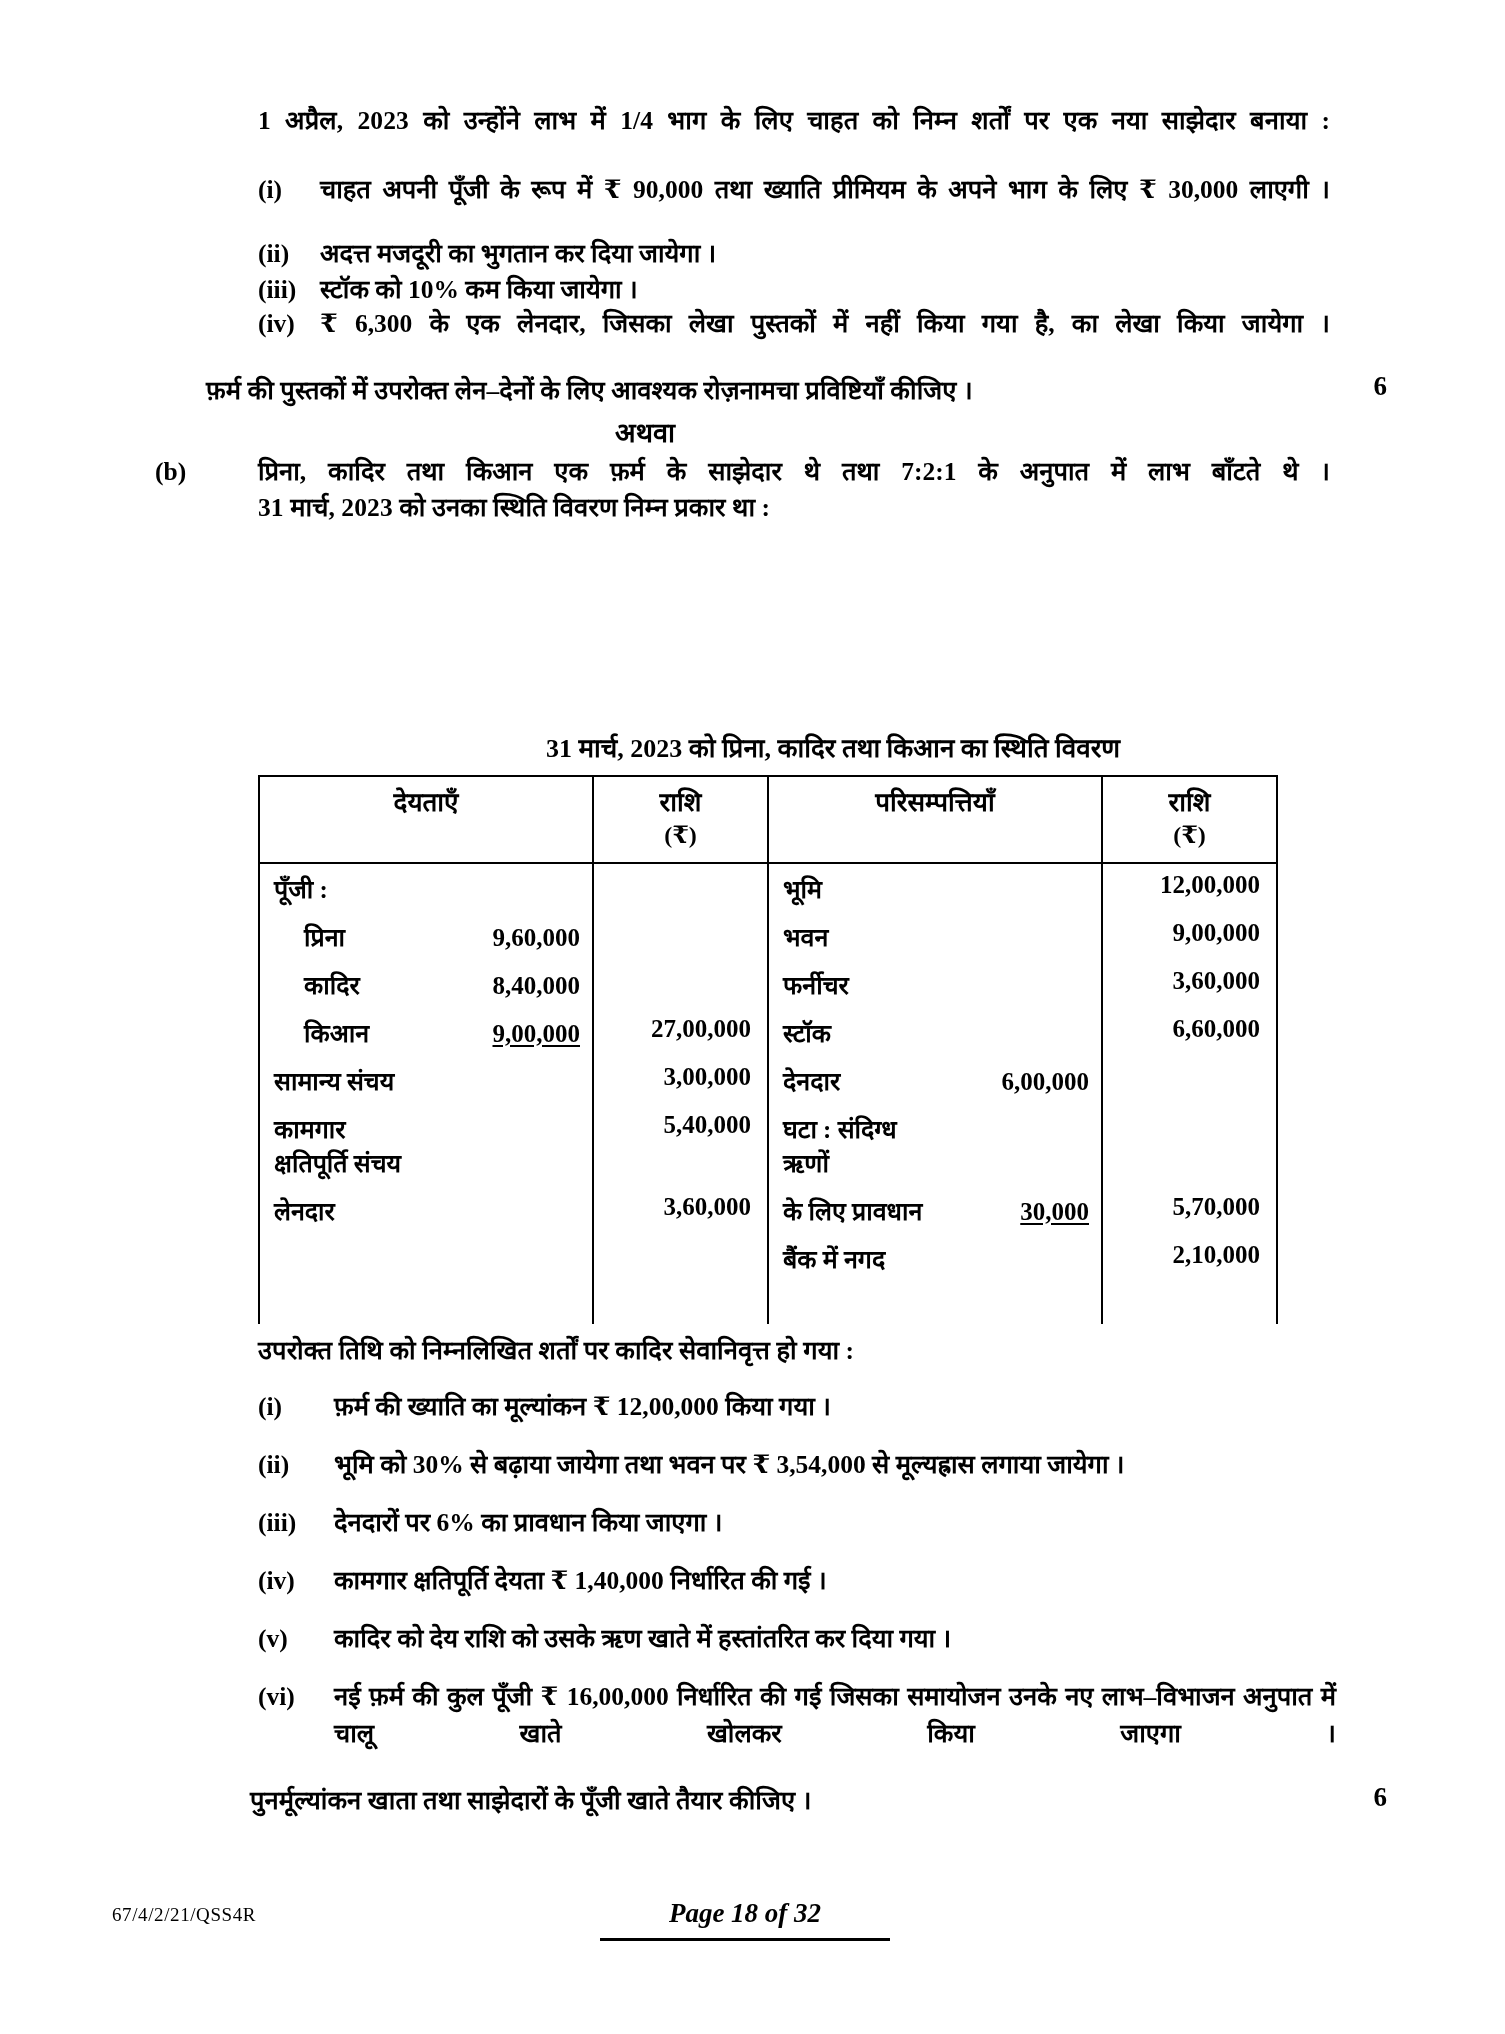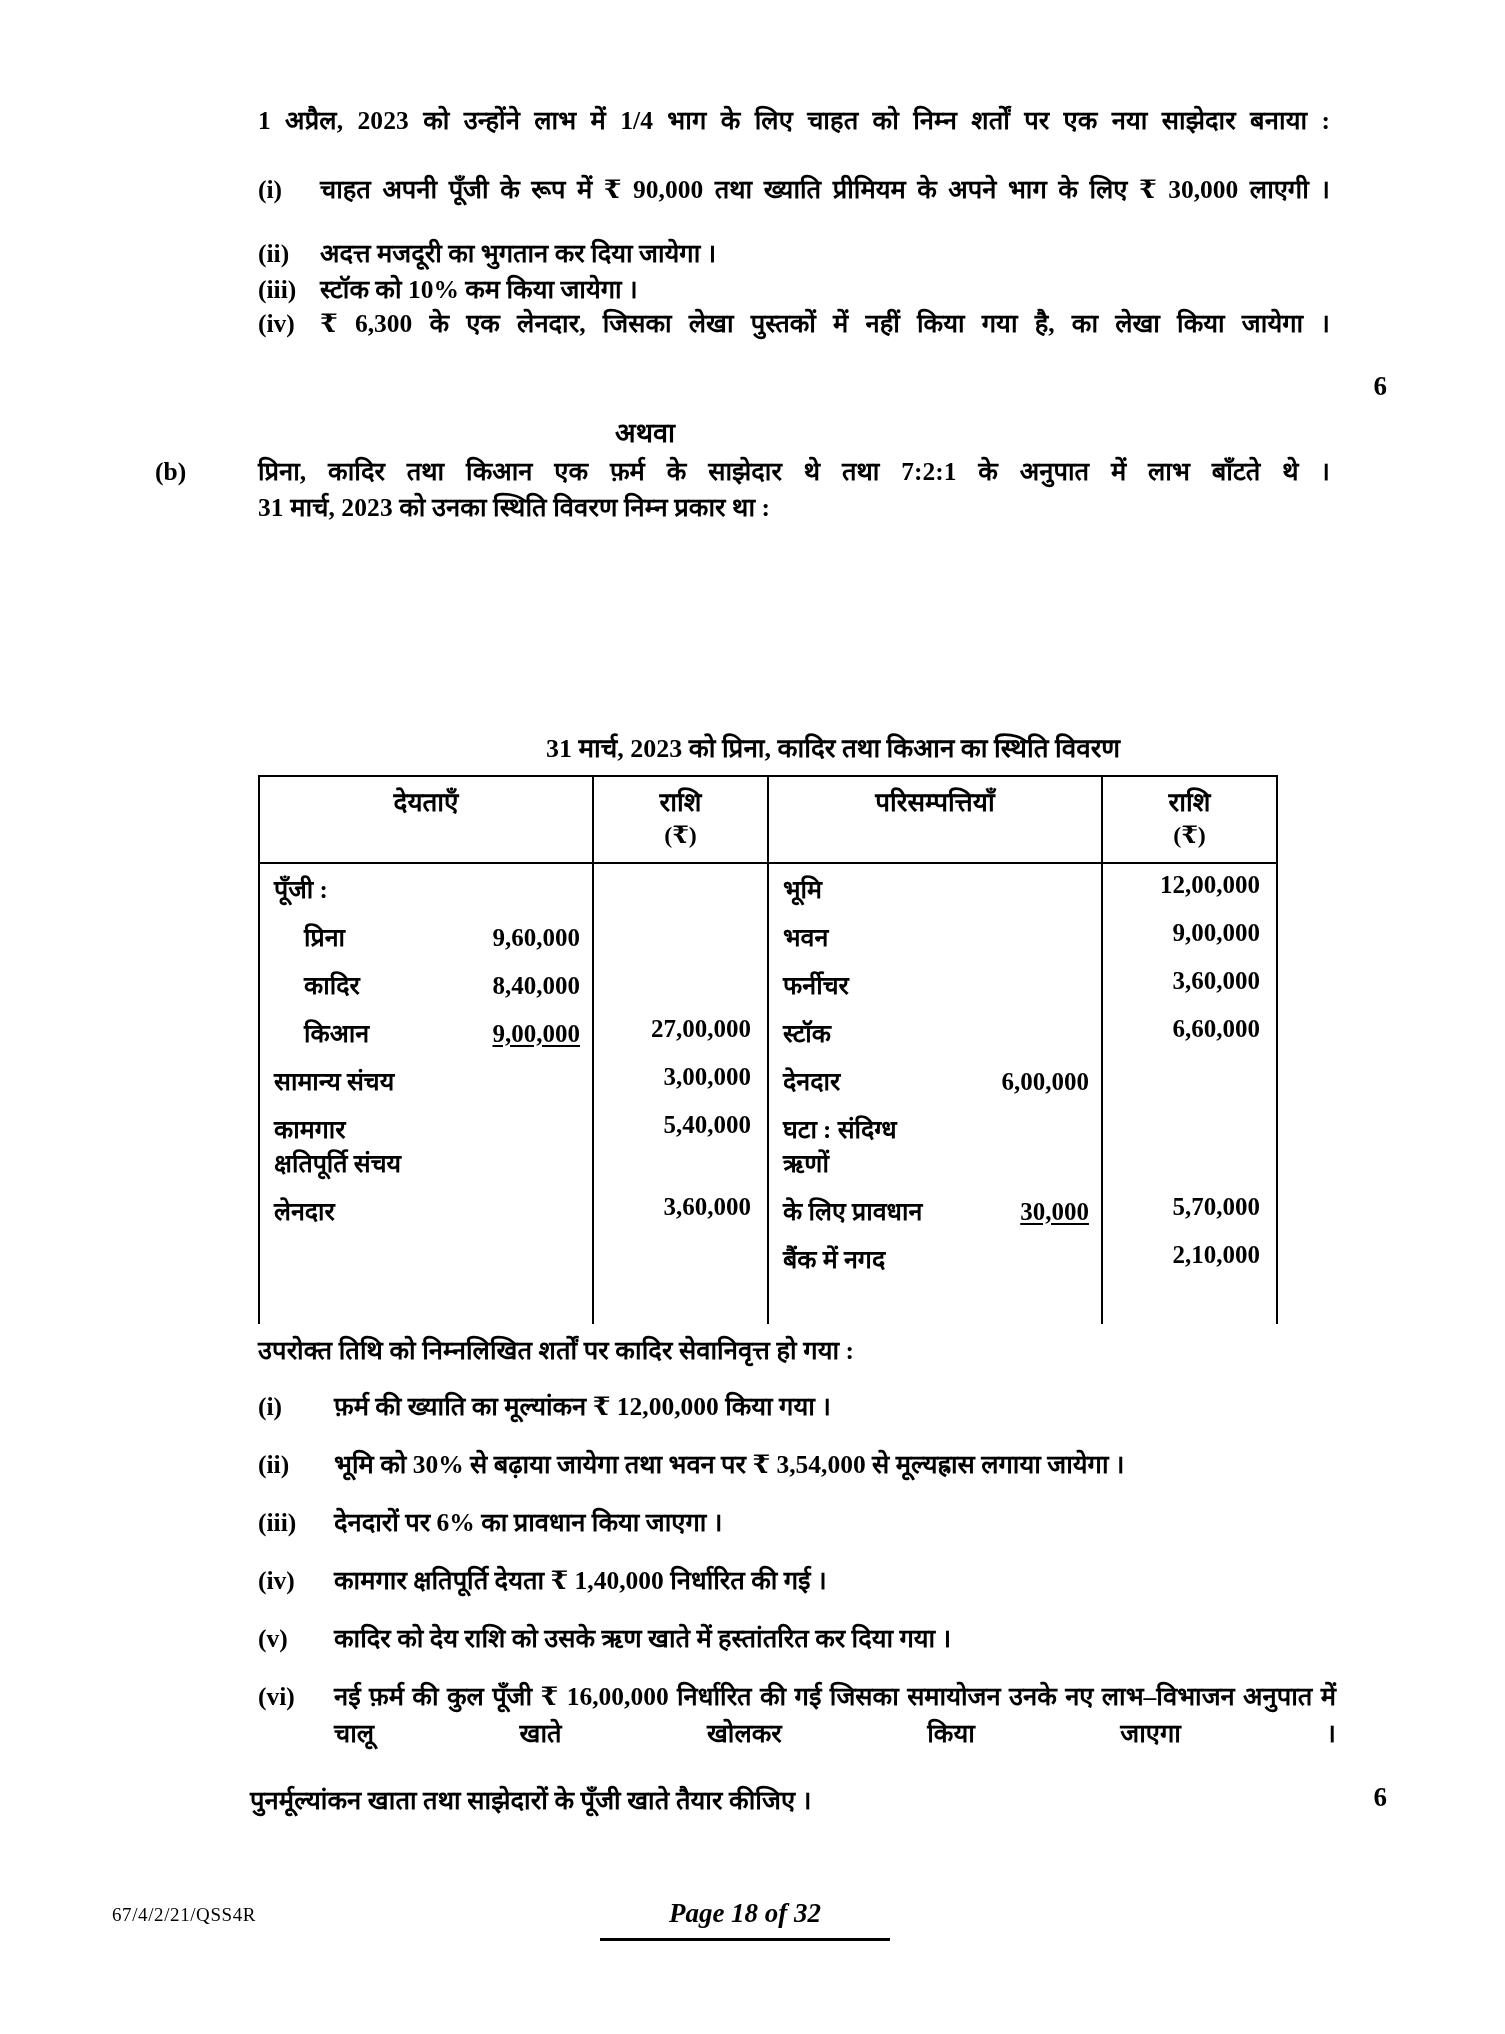--- a/index.html
+++ b/index.html
@@ -181,20 +181,21 @@
   <div class="lrow" style="left:258px; top:272px; width:1072px;">
     <span class="lbl" style="width:62px;">(iii)</span>
     <span class="txt">स्टॉक को 10% कम किया जायेगा ।</span>
   </div>
 
   <div class="lrow" style="left:258px; top:306px; width:1072px;">
     <span class="lbl" style="width:62px;">(iv)</span>
     <span class="txt justify">₹ 6,300 के एक लेनदार, जिसका लेखा पुस्तकों में नहीं किया गया है, का लेखा किया जायेगा ।</span>
   </div>
 
+  <div class="blk body-text" style="left:206px; top:373px; width:1090px;">फ़र्म की पुस्तकों में उपरोक्त लेन–देनों के लिए आवश्यक रोज़नामचा प्रविष्टियाँ कीजिए ।</div>
 
   <div class="marks" style="top:371px;">6</div>
 
   <div class="center" style="left:0; top:413px; width:1290px; font-size:27px;">अथवा</div>
 
   <div class="lrow" style="left:155px; top:454px; width:1175px;">
     <span class="lbl" style="width:103px;">(b)</span>
     <span class="txt justify">प्रिना, कादिर तथा किआन एक फ़र्म के साझेदार थे तथा 7:2:1 के अनुपात में लाभ बाँटते थे ।</span>
   </div>
 

